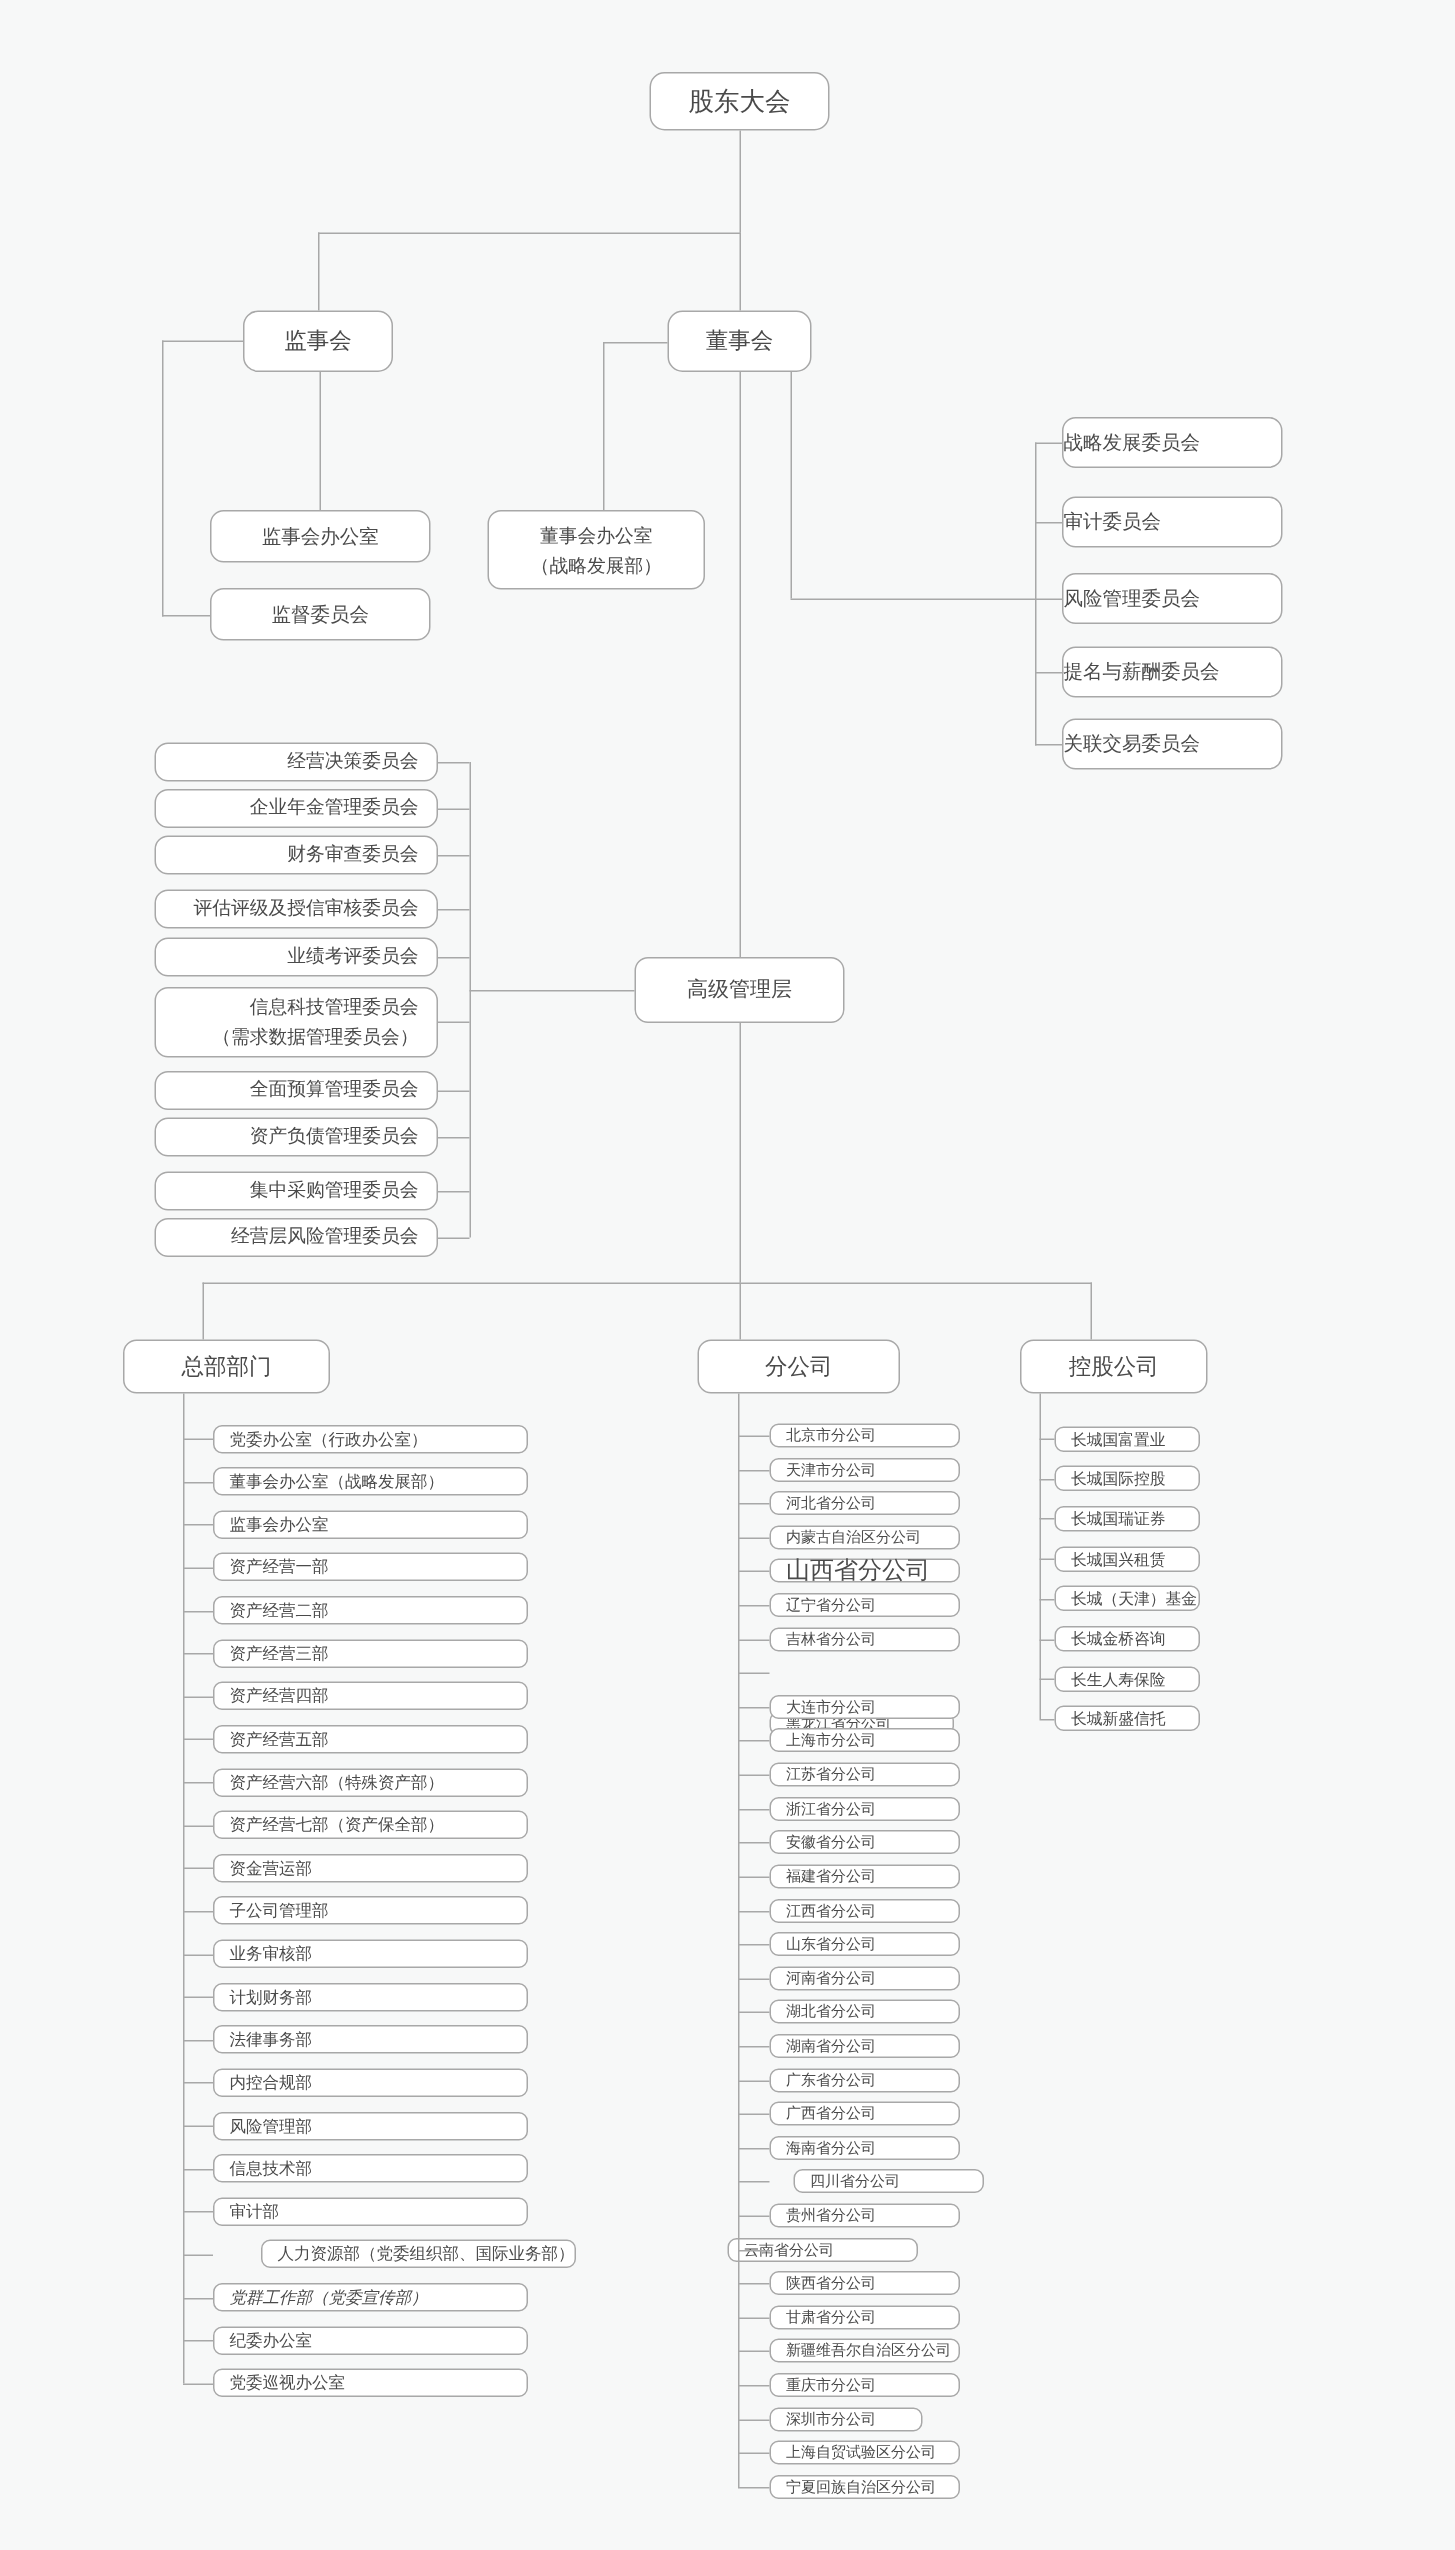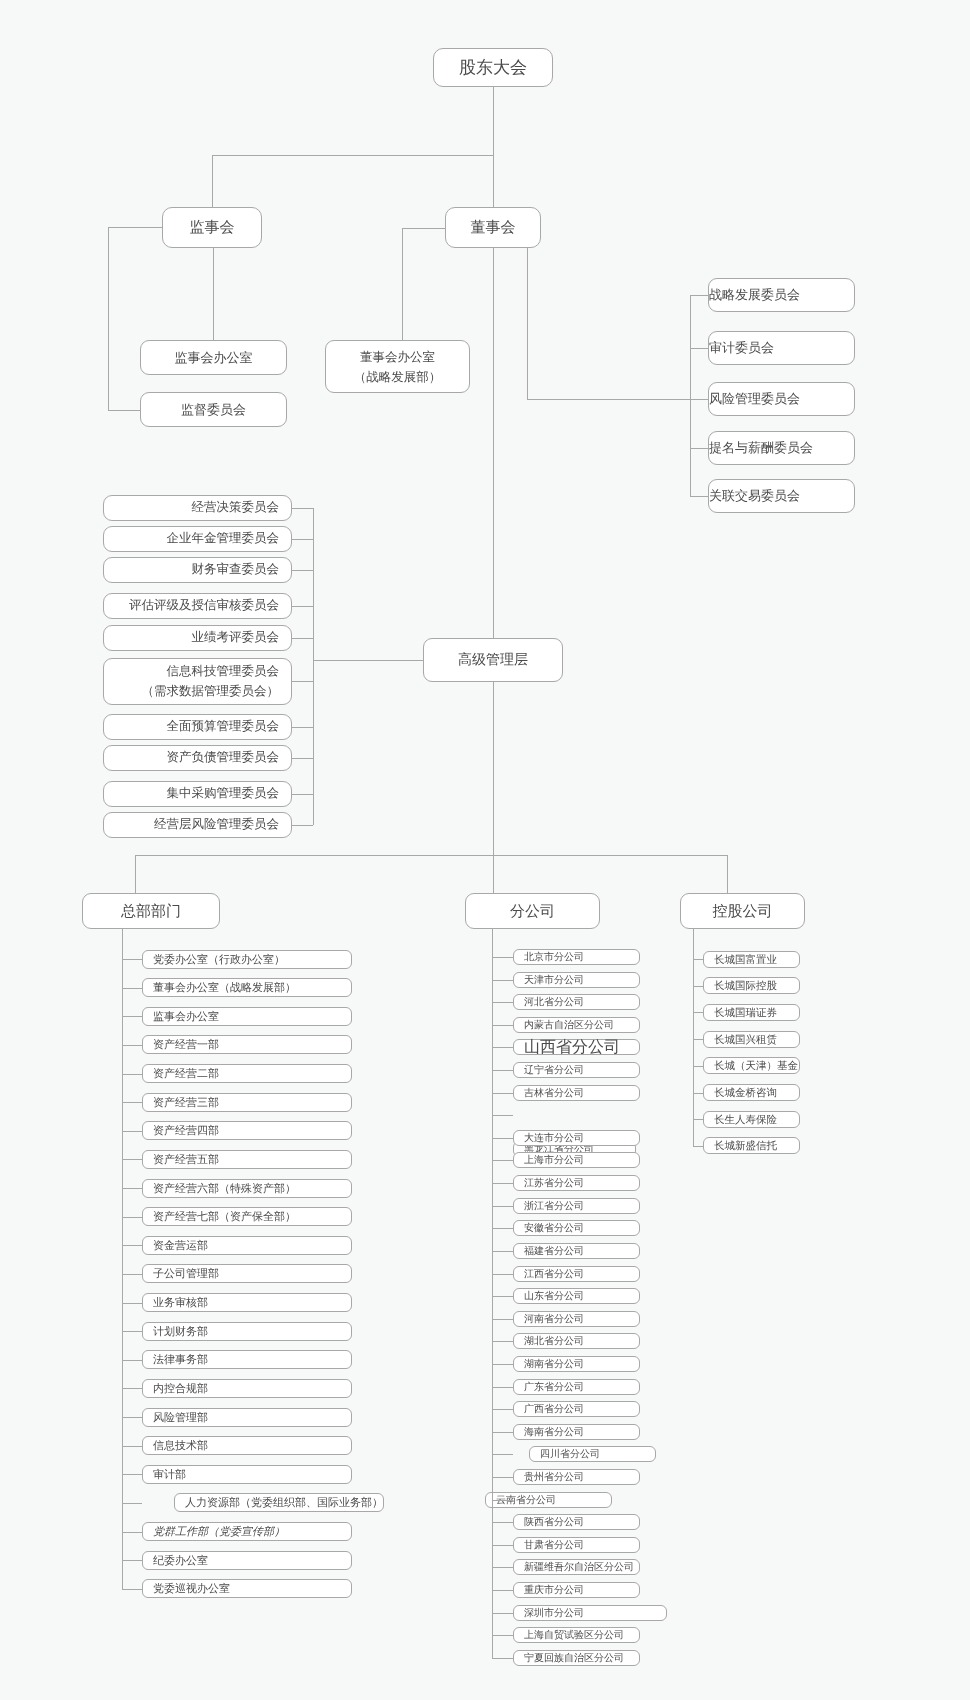--- a/index.html
+++ b/index.html
@@ -134,21 +134,21 @@
       <div class="node list-item" style="left: 513px; top: 1379px; width: 127px; height: 16px; font-size: 10px;">广东省分公司</div>
       <div class="node list-item" style="left: 513px; top: 1401px; width: 127px; height: 16px; font-size: 10px;">广西省分公司</div>
       <div class="node list-item" style="left: 513px; top: 1424px; width: 127px; height: 16px; font-size: 10px;">海南省分公司</div>
       <div class="node list-item" style="left: 513px; top: 1446px; width: 127px; height: 16px; font-size: 10px; margin-left: 16px;">四川省分公司</div>
       <div class="node list-item" style="left: 513px; top: 1469px; width: 127px; height: 16px; font-size: 10px;">贵州省分公司</div>
       <div class="node list-item" style="left: 485px; top: 1492px; width: 127px; height: 16px; font-size: 10px;">云南省分公司</div>
       <div class="node list-item" style="left: 513px; top: 1514px; width: 127px; height: 16px; font-size: 10px;">陕西省分公司</div>
       <div class="node list-item" style="left: 513px; top: 1537px; width: 127px; height: 16px; font-size: 10px;">甘肃省分公司</div>
       <div class="node list-item" style="left: 513px; top: 1559px; width: 127px; height: 16px; font-size: 10px;">新疆维吾尔自治区分公司</div>
       <div class="node list-item" style="left: 513px; top: 1582px; width: 127px; height: 16px; font-size: 10px;">重庆市分公司</div>
-      <div class="node list-item" style="left: 513px; top: 1605px; width: 154px; height: 16px; font-size: 10px;">深圳市分公司</div>
+      <div class="node list-item" style="left: 513px; top: 1605px; width: 102px; height: 16px; font-size: 10px;">深圳市分公司</div>
       <div class="node list-item" style="left: 513px; top: 1627px; width: 127px; height: 16px; font-size: 10px;">上海自贸试验区分公司</div>
       <div class="node list-item" style="left: 513px; top: 1650px; width: 127px; height: 16px; font-size: 10px;">宁夏回族自治区分公司</div>
       <div class="node sec-header" style="left: 680px; top: 893px; width: 125px;">控股公司</div>
       <div class="node list-item" style="left: 703px; top: 951px; width: 97px; height: 17px; font-size: 10.5px;">长城国富置业</div>
       <div class="node list-item" style="left: 703px; top: 977px; width: 97px; height: 17px; font-size: 10.5px;">长城国际控股</div>
       <div class="node list-item" style="left: 703px; top: 1004px; width: 97px; height: 17px; font-size: 10.5px;">长城国瑞证券</div>
       <div class="node list-item" style="left: 703px; top: 1031px; width: 97px; height: 17px; font-size: 10.5px;">长城国兴租赁</div>
       <div class="node list-item" style="left: 703px; top: 1057px; width: 97px; height: 17px; font-size: 10.5px;">长城（天津）基金</div>
       <div class="node list-item" style="left: 703px; top: 1084px; width: 97px; height: 17px; font-size: 10.5px;">长城金桥咨询</div>
       <div class="node list-item" style="left: 703px; top: 1111px; width: 97px; height: 17px; font-size: 10.5px;">长生人寿保险</div>

